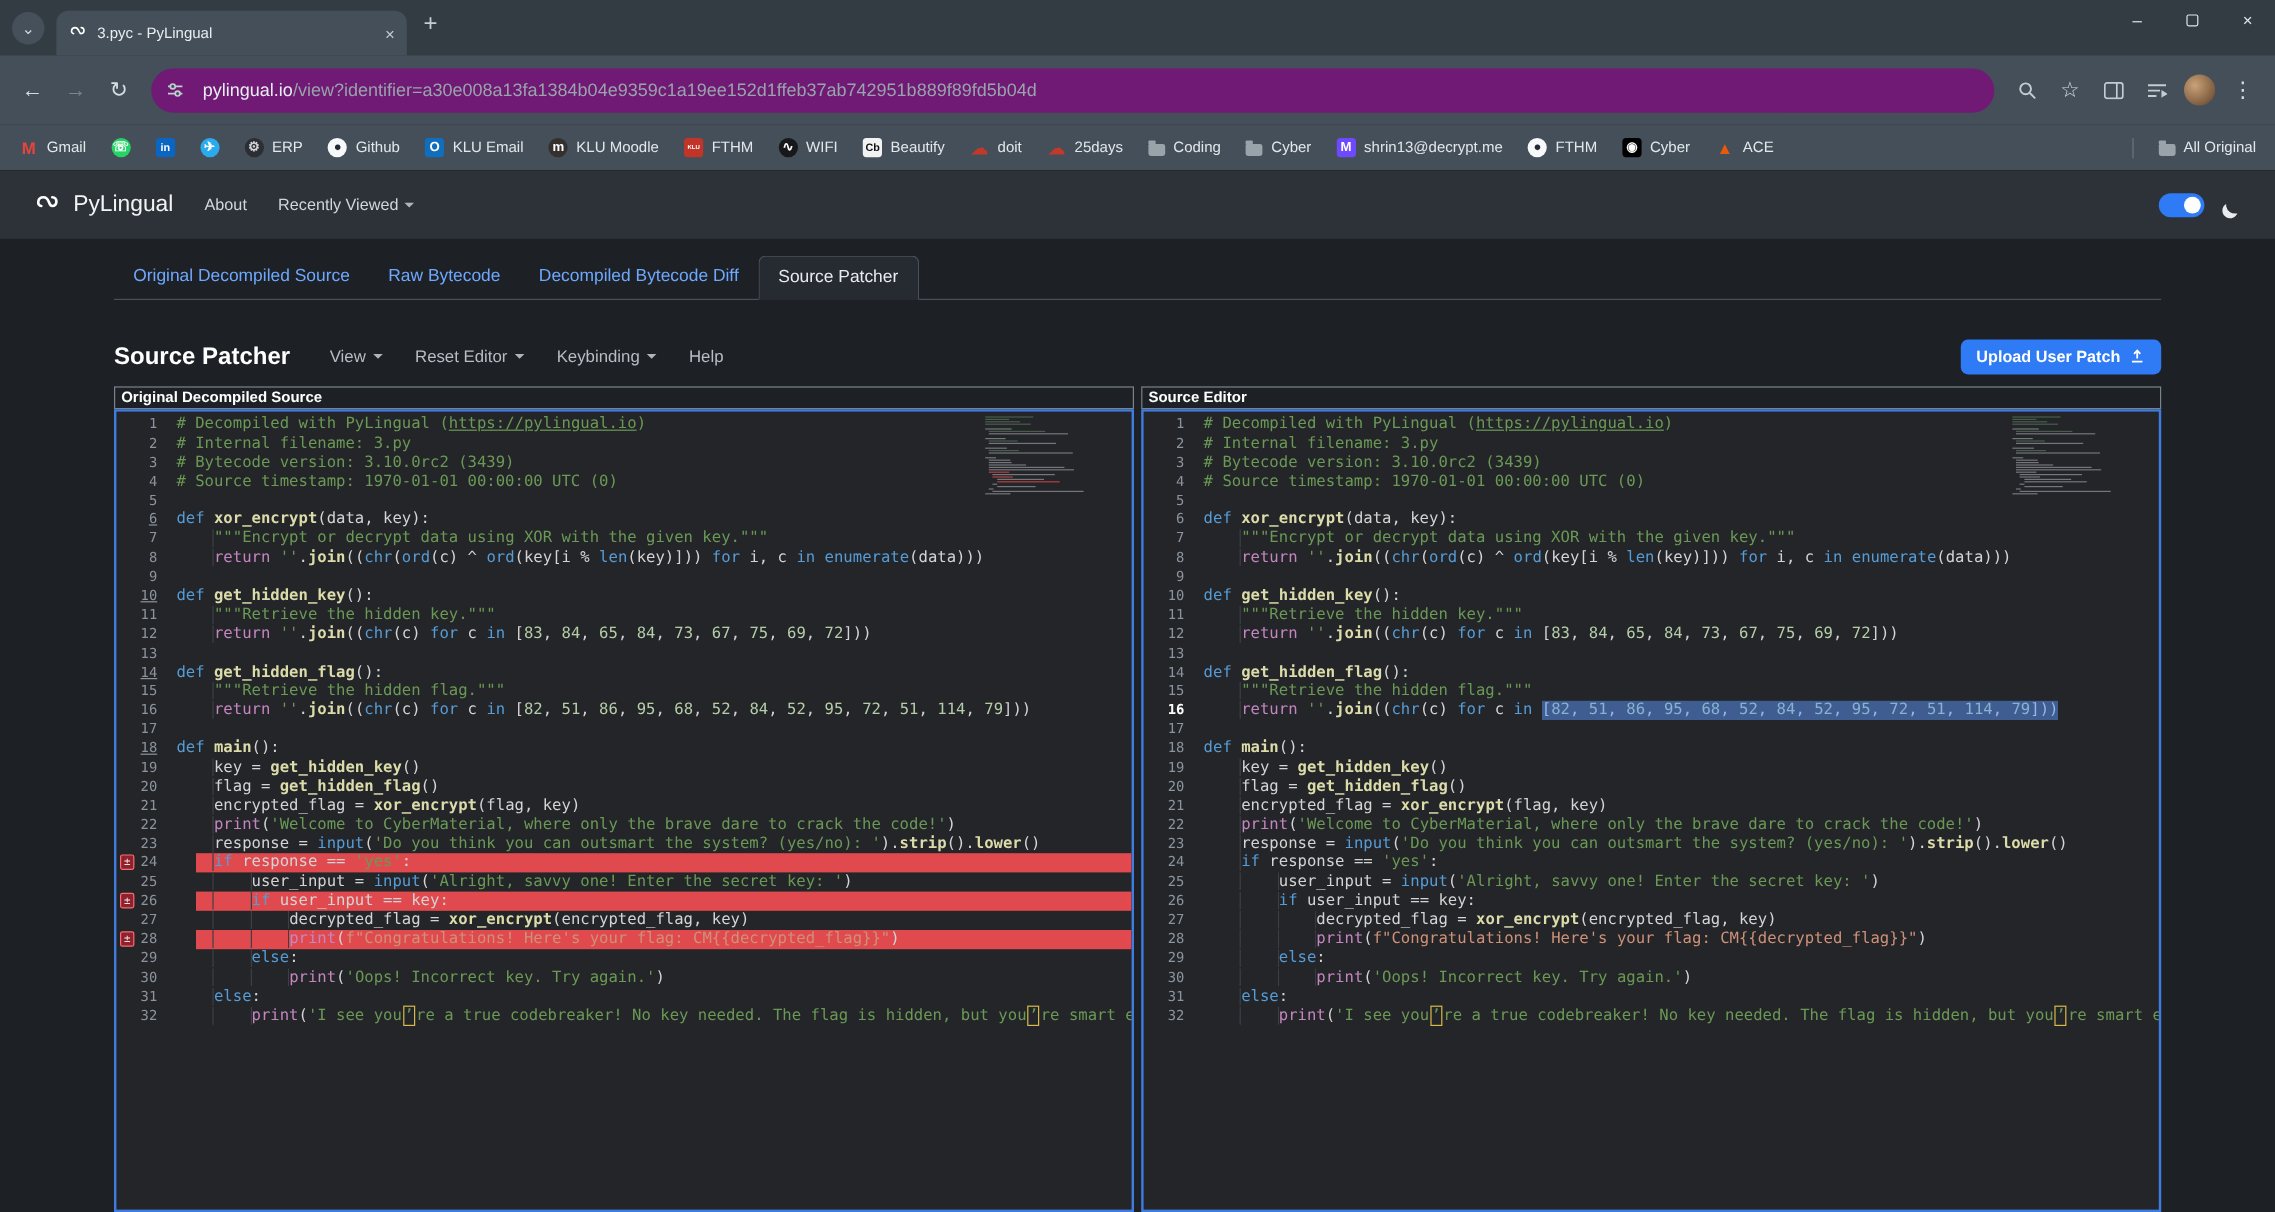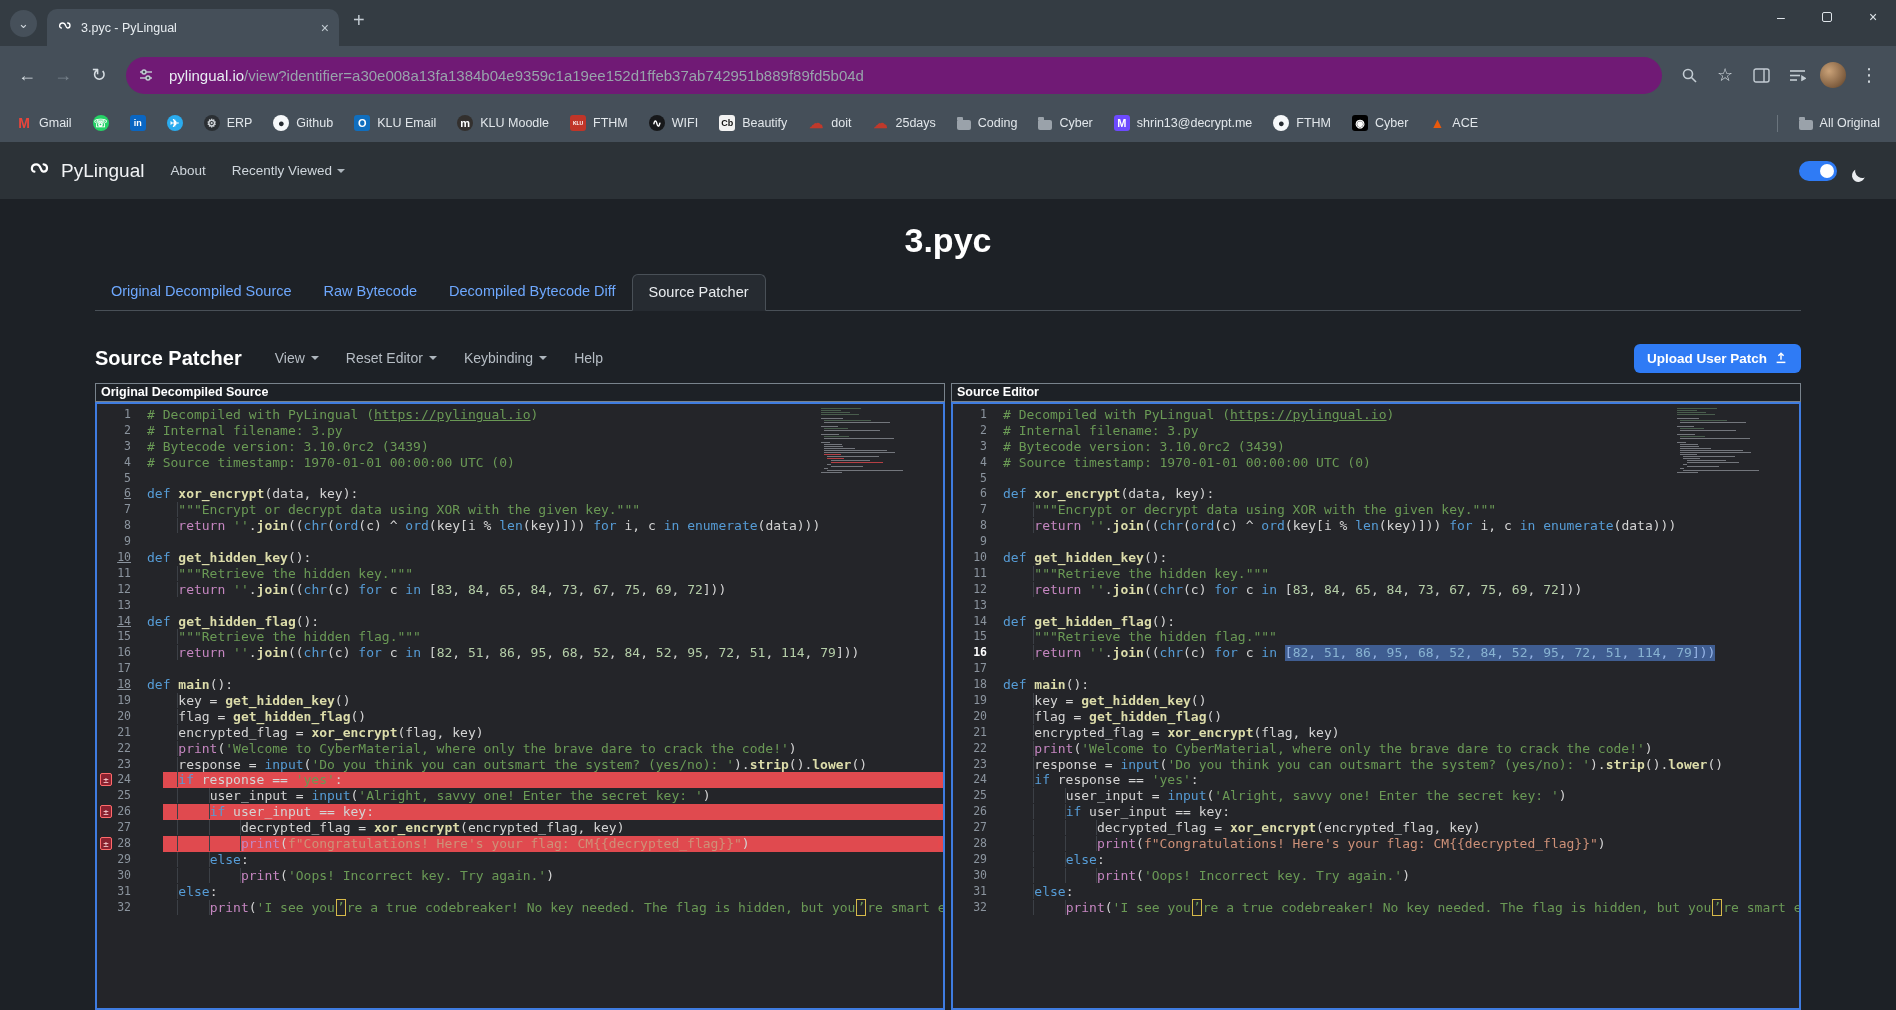--- a/index.html
+++ b/index.html
@@ -272,21 +272,20 @@
         <span class="caret"></span>
       </span>
       <span class="nav-right">
         <span class="toggle">
             <span class="knob"></span>
           </span>
         <span class="moon"></span>
       </span>
     </div>
 
-    <div class="page-title">3.pyc</div>
 
     <div class="tabs-row" id="site-tabs">
         <div class="site-tab">Original Decompiled Source</div>
         <div class="site-tab">Raw Bytecode</div>
         <div class="site-tab">Decompiled Bytecode Diff</div>
         <div class="site-tab active">Source Patcher</div>
       </div>
 
 
     <div class="patcher-bar">

